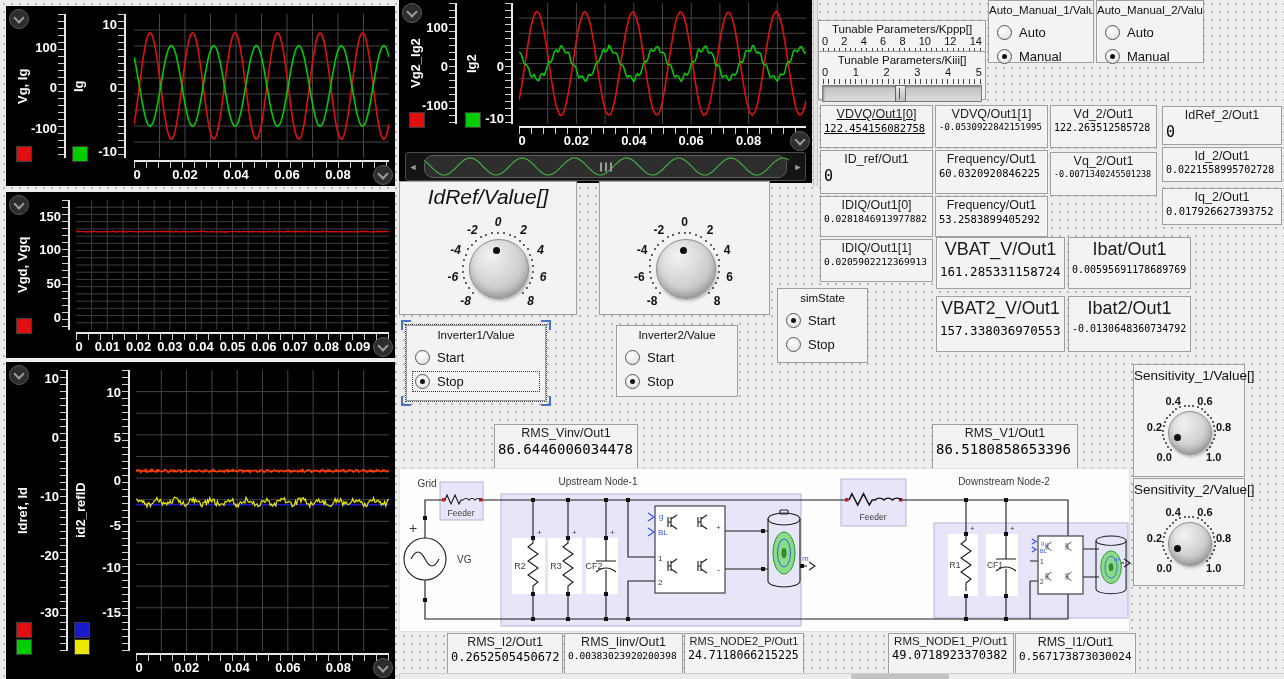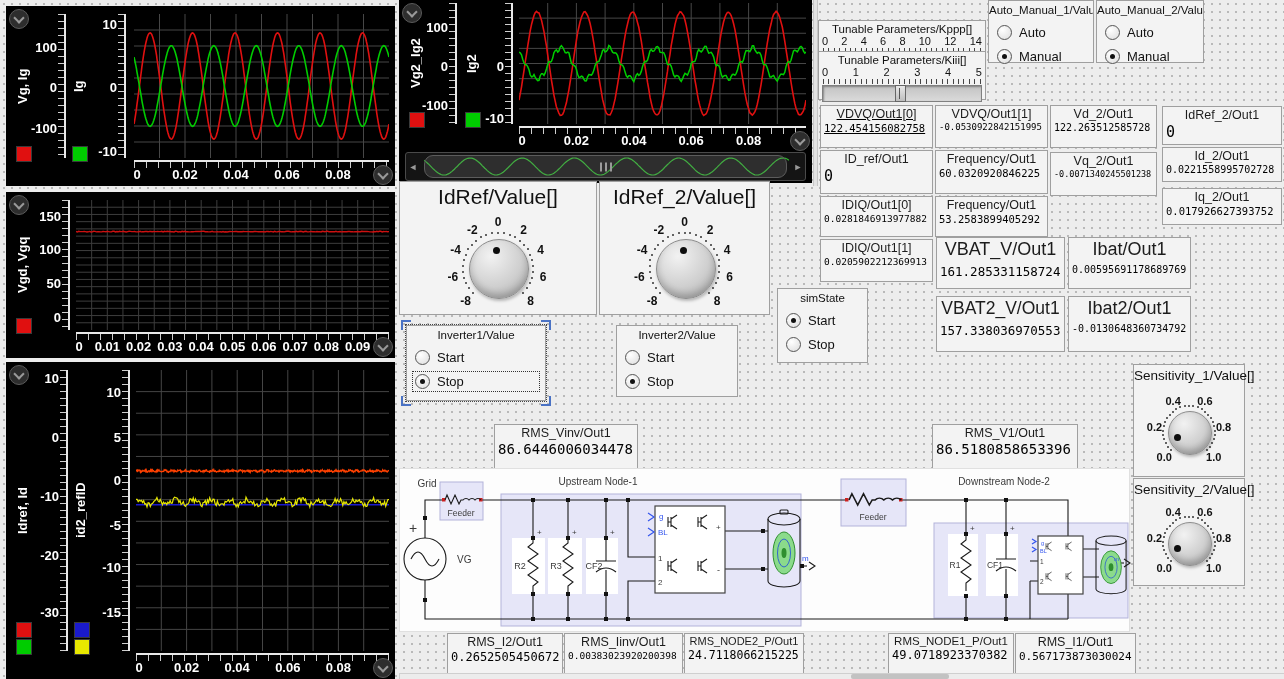--- a/index.html
+++ b/index.html
@@ -409,21 +409,21 @@
       <div class="rb-row">
         <span class="rb checked"></span>
         <span class="rb-lab">Start</span>
       </div>
       <div class="rb-row">
         <span class="rb"></span>
         <span class="rb-lab">Stop</span>
       </div>
     </div>
 
-  <div class="panel" style="left:399px;top:181px;width:198px;height:134px;">
+  <div class="panel" style="left:399px;top:181px;width:178px;height:134px;font-style:italic;">
       <div class="kn-title" style="font-size: 21px; margin-top: 3px;">IdRef/Value[]</div>
       <div class="kn-wrap">
         <div class="kn-tick" style="left: 72.2513px; top: 109.749px;"></div>
         <div class="kn-tick" style="left: 68.4554px; top: 105.253px;"></div>
         <div class="kn-tick" style="left: 65.4661px; top: 100.186px;"></div>
         <div class="kn-tick" style="left: 63.3679px; top: 94.6892px;"></div>
         <div class="kn-tick" style="left: 62.2201px; top: 88.9188px;"></div>
         <div class="kn-tick" style="left: 62.0551px; top: 83.0375px;"></div>
         <div class="kn-tick" style="left: 62.8775px; top: 77.2118px;"></div>
         <div class="kn-tick" style="left: 64.6642px; top: 71.6061px;"></div>
@@ -455,21 +455,20 @@
         <div class="kn-lab" style="font-size: 12px; left: 98px; top: 40px;">0</div>
         <div class="kn-lab" style="font-size: 12px; left: 123.556px; top: 47.7524px;">2</div>
         <div class="kn-lab" style="font-size: 12px; left: 140.498px; top: 68.3966px;">4</div>
         <div class="kn-lab" style="font-size: 12px; left: 143.116px; top: 94.9742px;">6</div>
         <div class="kn-lab" style="font-size: 12px; left: 130.527px; top: 118.527px;">8</div>
         <div class="kn-circle" style="height: 58px; width: 58px; left: 69px; top: 57px;"></div>
         <div class="kn-dot" style="left: 93.4756px; top: 65.1302px;"></div>
       </div>
     </div>
   <div class="panel" style="left:599px;top:181px;width:171px;height:134px;">
-      <div class="kn-title" style="font-size: 21px; margin-top: 3px;">IdRef_2/Value[]</div>
       <div class="kn-wrap">
         <div class="kn-tick" style="left: 58.7513px; top: 109.749px;"></div>
         <div class="kn-tick" style="left: 54.9554px; top: 105.253px;"></div>
         <div class="kn-tick" style="left: 51.9661px; top: 100.186px;"></div>
         <div class="kn-tick" style="left: 49.8679px; top: 94.6892px;"></div>
         <div class="kn-tick" style="left: 48.7201px; top: 88.9188px;"></div>
         <div class="kn-tick" style="left: 48.5551px; top: 83.0375px;"></div>
         <div class="kn-tick" style="left: 49.3775px; top: 77.2118px;"></div>
         <div class="kn-tick" style="left: 51.1642px; top: 71.6061px;"></div>
         <div class="kn-tick" style="left: 53.8647px; top: 66.3789px;"></div>

